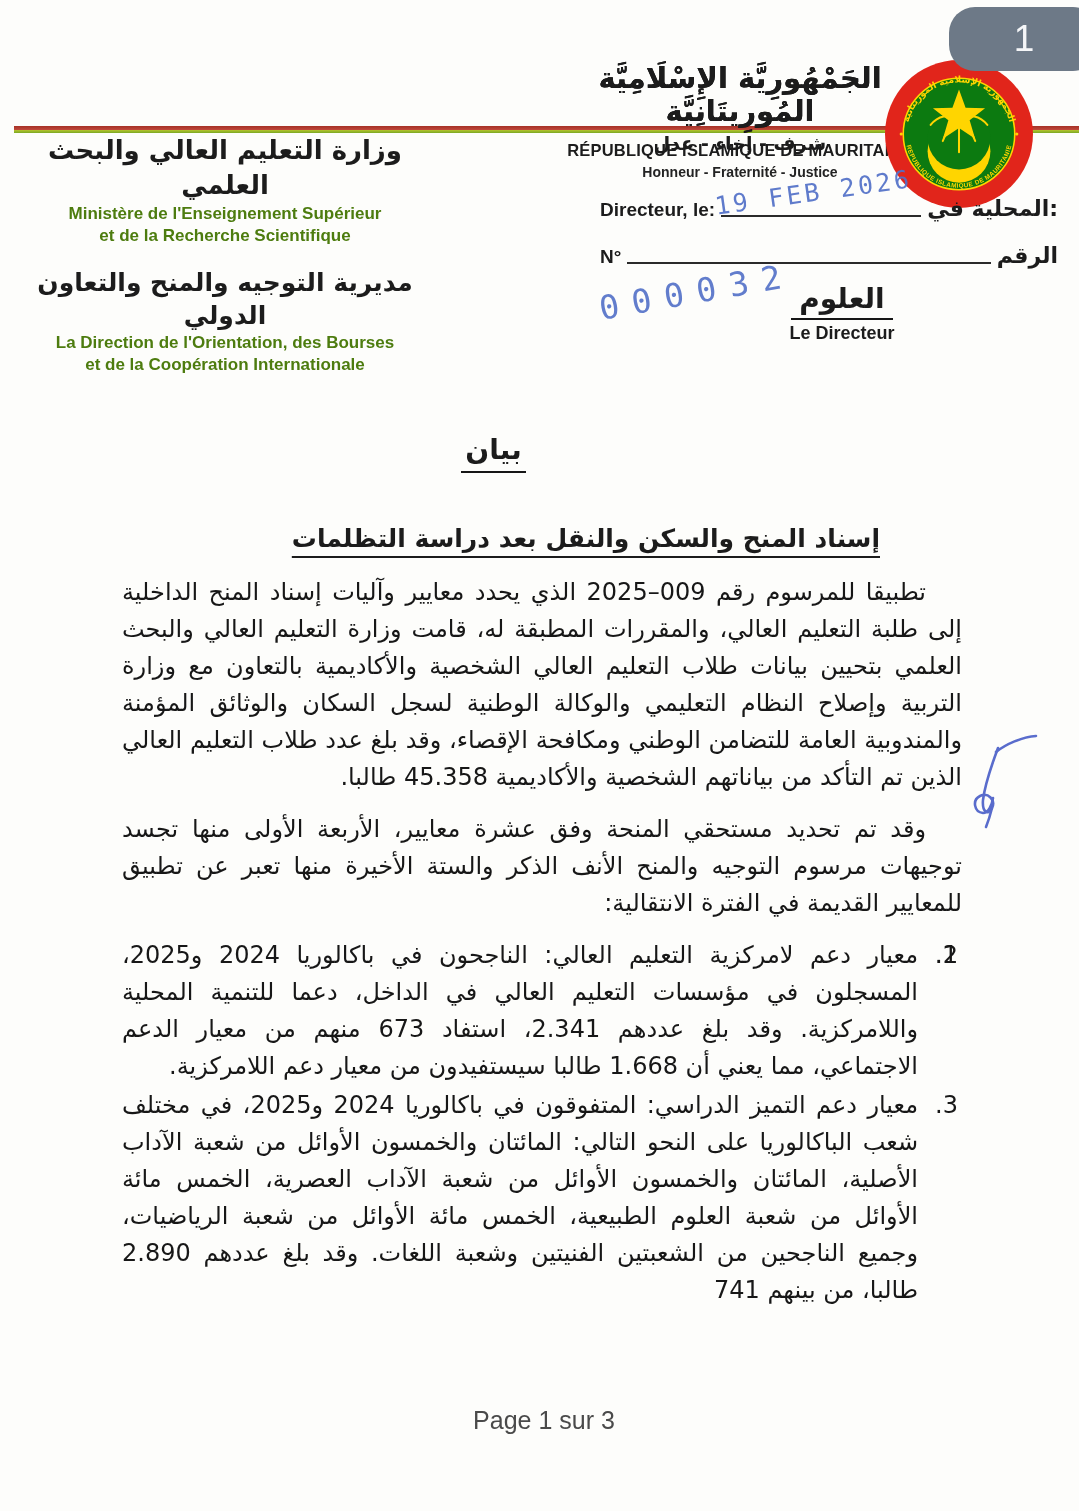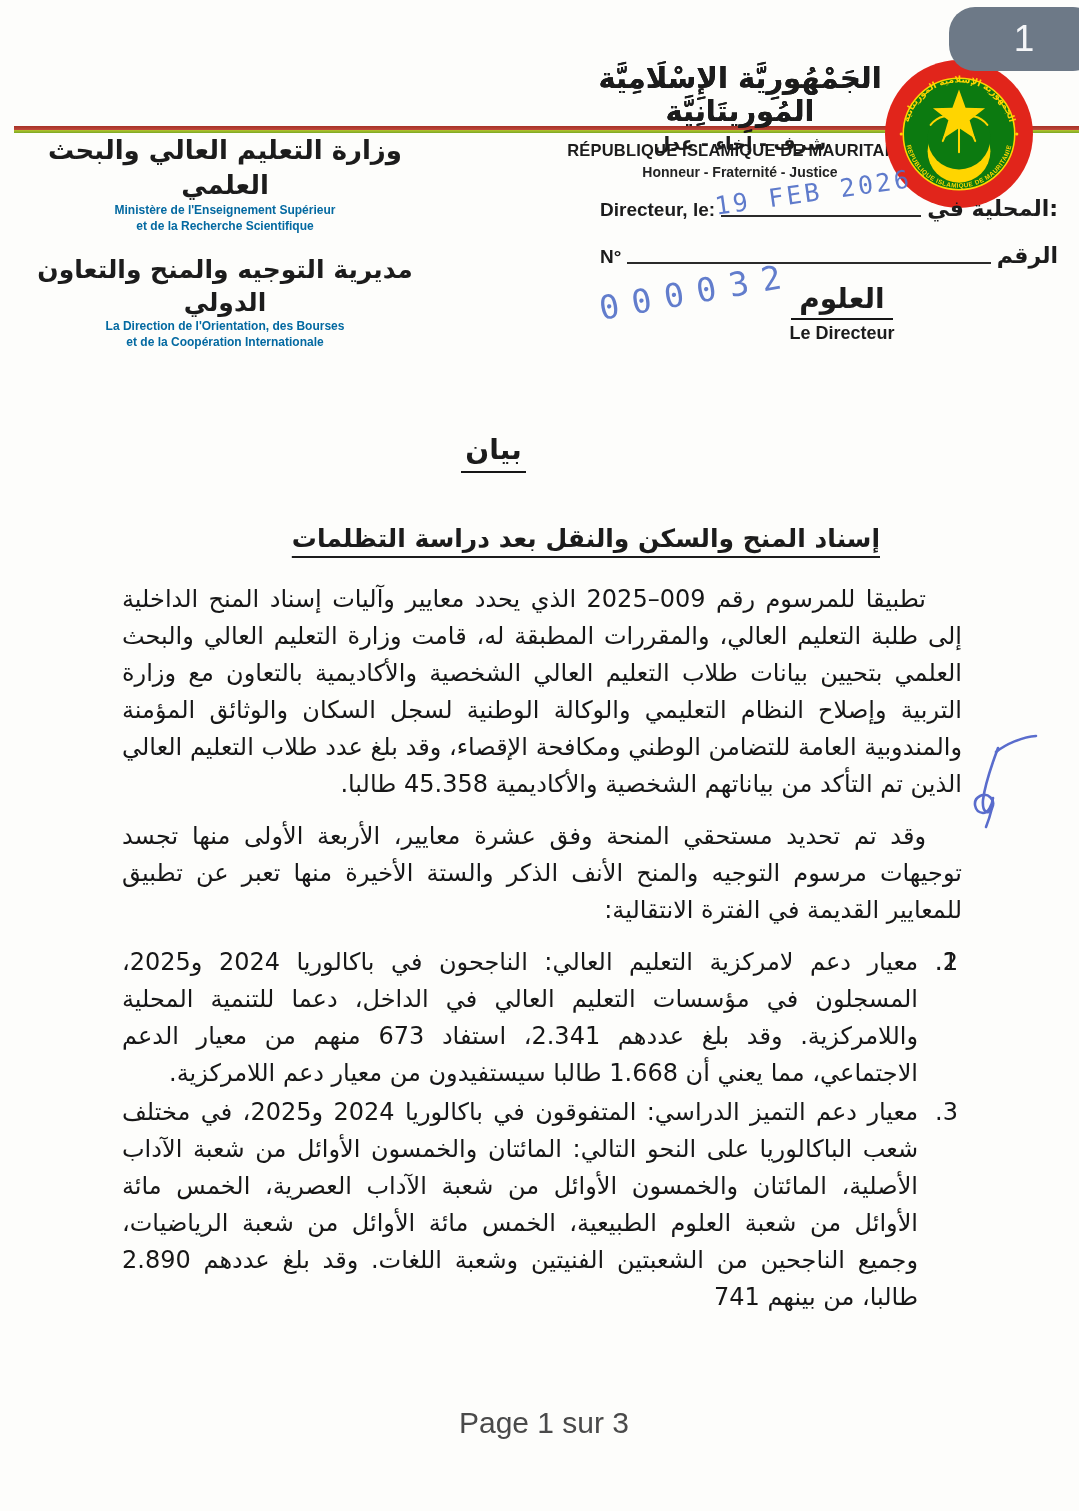--- a/index.html
+++ b/index.html
@@ -21,21 +21,21 @@
     color:#f5f6f8;font-size:37px;font-family:"Liberation Sans",sans-serif;
     z-index:30;
   }
   
   .rule-band{position:absolute;left:14px;right:0;top:126px;z-index:1;}
   .rule-band .red{height:3.5px;background:linear-gradient(#a53126,#c1483a);}
   .rule-band .green{height:3.5px;background:linear-gradient(#b6c42e,#7aa823);}
   
   .lh-left{position:absolute;left:26px;top:133px;width:398px;text-align:center;z-index:2;}
   .lh-left .ar1{font-size:26px;font-weight:bold;line-height:1.35;}
-  .lh-left .fr{font-size:12px;font-weight:bold;font-family:"Liberation Sans",sans-serif;line-height:1.3;color:#0369a1;text-align:center;}
+  .lh-left .fr{font-size:17px;font-weight:bold;font-family:"Liberation Sans",sans-serif;line-height:1.3;color:#4d7c0f;text-align:center;}
   .lh-left .ar2{font-size:25px;font-weight:bold;margin-top:20px;line-height:1.3;}
   
   .lh-center{position:absolute;left:552px;top:62px;width:376px;text-align:center;z-index:2;}
   .lh-center .callig{font-size:29px;font-weight:800;line-height:1.15;text-shadow:0 0 .6px #000;}
   .lh-center .motto-ar{font-size:19px;font-weight:bold;margin-top:3px;}
   .lh-fr{position:absolute;left:552px;top:141px;width:376px;text-align:center;z-index:2;font-family:"Liberation Sans",sans-serif;}
   .lh-fr .rep{font-size:16.5px;font-weight:bold;letter-spacing:.2px;}
   .lh-fr .motto{font-size:14px;font-weight:bold;margin-top:4px;color:#232323;text-align:center;}
   
   .seal{position:absolute;left:883px;top:58px;width:152px;height:152px;z-index:3;}
@@ -62,30 +62,30 @@
   .doc-subject{
     position:absolute;left:128px;top:524px;width:752px;z-index:2;
     direction:rtl;font-size:25px;font-weight:bold;white-space:nowrap;
     text-decoration:underline;text-decoration-thickness:2px;text-underline-offset:9px;
   }
   .doc-body{
     position:absolute;left:122px;top:574px;width:840px;z-index:2;
     direction:rtl;text-align:justify;
     font-size:24px;line-height:37px;color:#171717;
   }
-  .doc-body p{margin:7px 0 15px;text-indent:36px;}
+  .doc-body p{margin:0 0 15px;text-indent:36px;}
   .criteria{list-style:none;margin:14px 0 0;padding:0;}
   .criteria li{position:relative;padding-right:44px;margin-bottom:2px;}
   .criteria .num{position:absolute;right:4px;top:0;}
   
   .pen-mark{position:absolute;left:952px;top:730px;z-index:6;}
   
   .footer{
     position:absolute;left:0;right:0;top:1406px;text-align:center;z-index:2;
-    font-family:"Liberation Sans",sans-serif;font-size:30px;color:#4a4a4a;padding-left:9px;
+    font-family:"Liberation Sans",sans-serif;font-size:25px;color:#4a4a4a;padding-left:9px;
   }
 </style>
 </head>
 <body>
 
 <div class="page">
 
   <div class="corner-badge">
     <span>1</span>
   </div>

